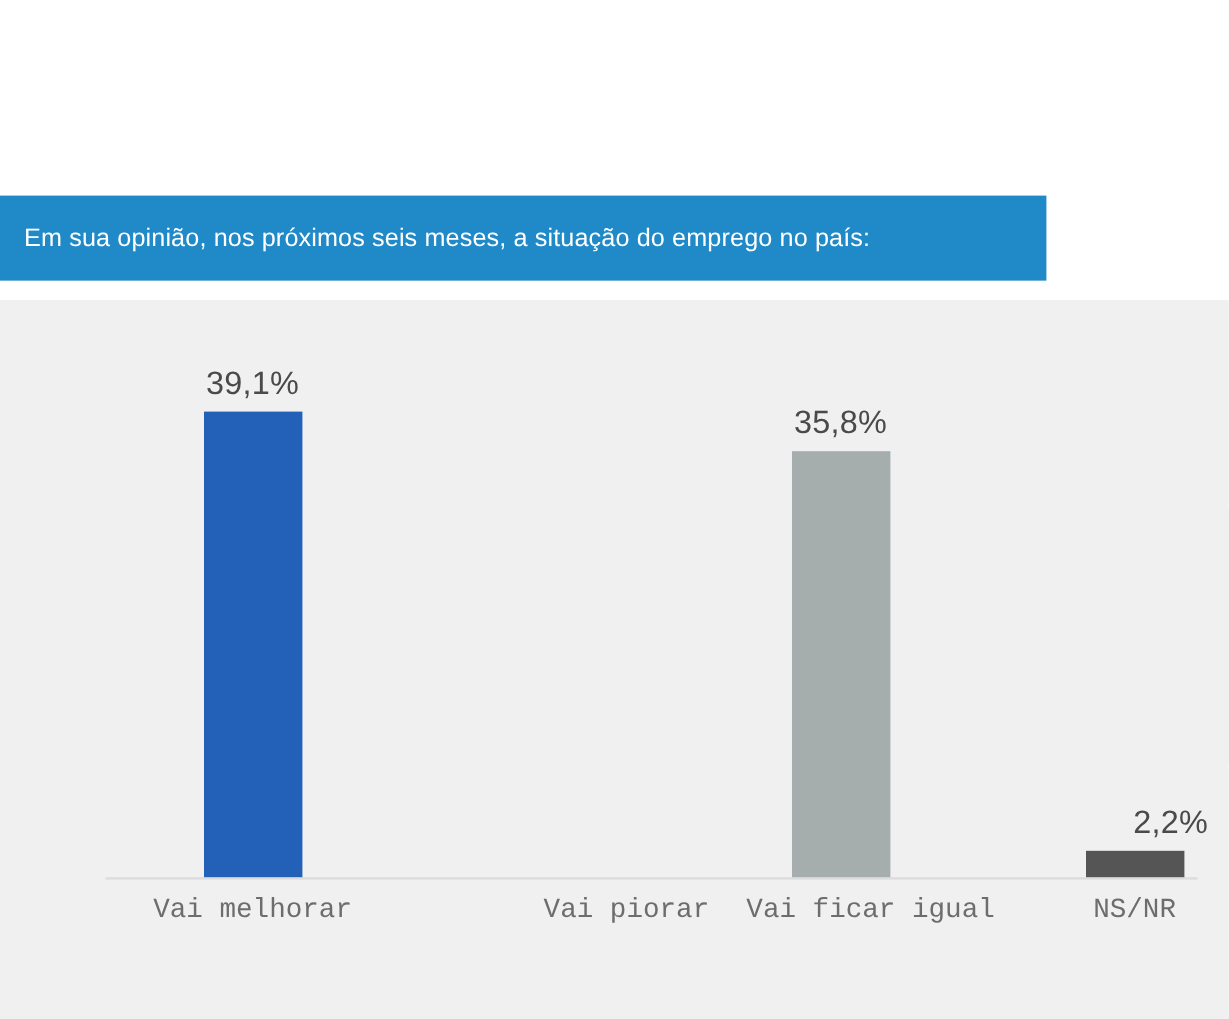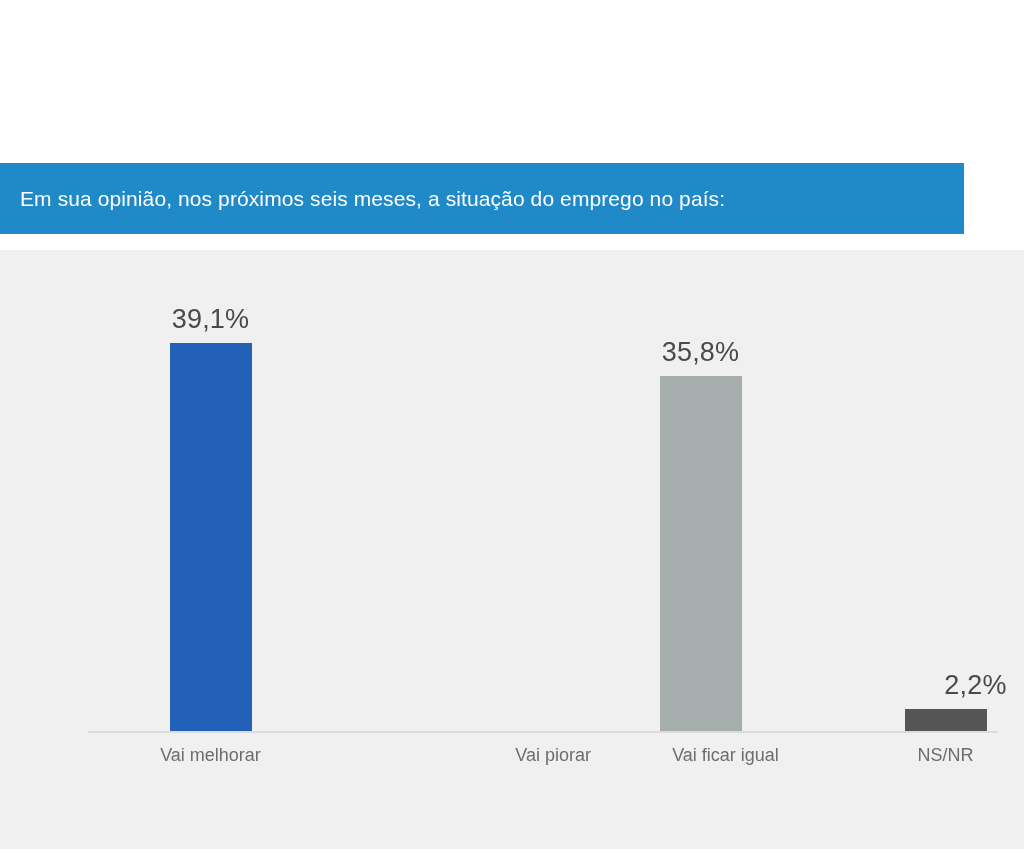--- a/index.html
+++ b/index.html
@@ -41,21 +41,21 @@
     letter-spacing: -1.5px;
     margin-left: 22px;
     white-space: nowrap;
     line-height: 1;
   }
 
   .subtitle-band {
     position: absolute;
     left: 0;
     top: 163px;
-    width: 964px;
+    width: 872px;
     height: 71px;
     background: #2089c8;
     display: flex;
     align-items: center;
   }
 
   .subtitle-text {
     color: #ffffff;
     font-family: "Liberation Sans", sans-serif;
     font-size: 21px;
@@ -133,22 +133,22 @@
     width: 1024px;
     height: 50px;
   }
 
   .cat-label {
     position: absolute;
     top: 0;
     width: 245px;
     text-align: center;
     color: #6d6d6d;
-    font-family: Liberation Sans, sans-serif;
-    font-size: 18px;
+    font-family: Liberation Mono, monospace;
+    font-size: 23px;
     white-space: nowrap;
   }
 </style>
 </head>
 <body>
 
 <div id="page">
 
 
   <div class="subtitle-band">

